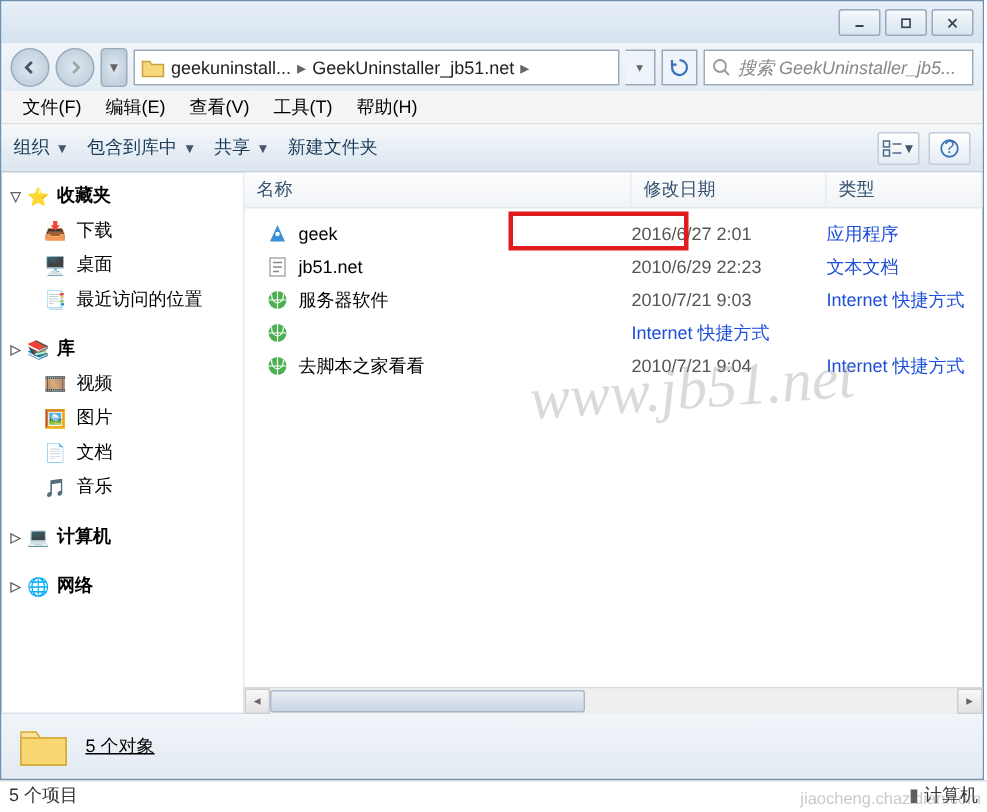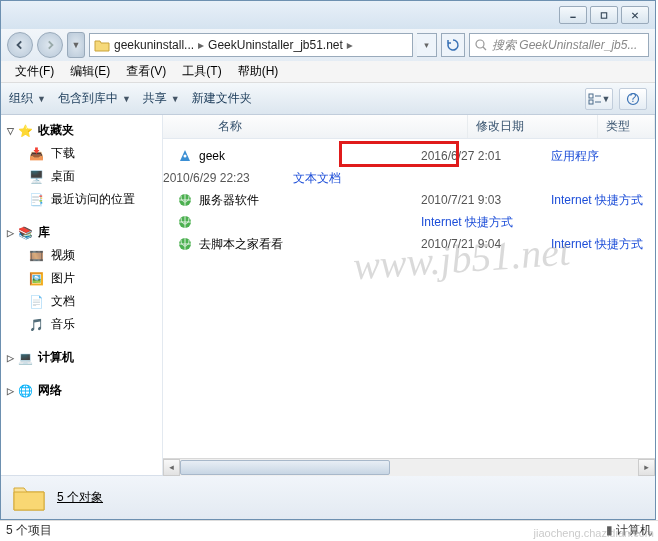--- a/index.html
+++ b/index.html
@@ -27,21 +27,21 @@
 .viewbtn { width: 28px; height: 22px; border: 1px solid #c1cddb; background: linear-gradient(#fff,#e5edf4); border-radius: 2px; display: flex; align-items: center; justify-content: center; }
 .body { display: flex; height: 360px; }
 .nav { width: 162px; border-right: 1px solid #e3e9f0; overflow-y: auto; padding: 4px 0; }
 .navgroup { margin-bottom: 10px; }
 .navhead { display: flex; align-items: center; gap: 4px; padding: 3px 6px; font-weight: bold; }
 .navitem { display: flex; align-items: center; gap: 6px; padding: 3px 4px 3px 28px; }
 .ico { width: 16px; height: 16px; display: inline-flex; align-items: center; justify-content: center; }
 .listarea { flex: 1; display: flex; flex-direction: column; position: relative; }
 .colhdr { height: 24px; background: linear-gradient(#fdfdfd,#f0f3f6); border-bottom: 1px solid #e3e9f0; display: flex; align-items: center; }
 .col { border-right: 1px solid #e8ecef; padding: 0 8px; height: 100%; display: flex; align-items: center; color: #36526e; }
-.col1 { width: 258px; margin-left: 47px; }
+.col1 { width: 258px; }
 .col2 { width: 130px; }
 .col3 { flex: 1; }
 .rows { flex: 1; padding-top: 6px; position: relative; }
 .row { display: flex; align-items: center; height: 22px; }
 .cell1 { width: 258px; padding-left: 14px; display: flex; align-items: center; gap: 6px; }
 .cell2 { width: 130px; color: #555; }
 .cell3 { flex: 1; color: #1d4ed8; white-space: nowrap; overflow: hidden; }
 .highlight { position: absolute; border: 3px solid #e01b1b; left: 176px; top: 2px; width: 120px; height: 26px; pointer-events: none; }
 .watermark { position: absolute; left: 190px; top: 120px; font-size: 40px; color: rgba(150,150,150,0.35); font-style: italic; font-family: Georgia, serif; transform: rotate(-4deg); pointer-events: none; }
 .hscroll { height: 17px; background: #f0f0f0; border-top: 1px solid #d8d8d8; display: flex; align-items: center; }
@@ -241,20 +241,31 @@
                   <path d="M8 2 L3 13 h10 z" fill="#3b8fd4"></path>
                   <circle cx="8" cy="8" r="1.5" fill="#fff"></circle>
                 </svg>
               </span>
               <span>geek</span>
             </div>
             <div class="cell2">2016/6/27 2:01</div>
             <div class="cell3">应用程序</div>
           </div>
           <div class="row">
+            <div class="cell1">
+              <span class="ico">
+                <svg width="16" height="16" viewBox="0 0 16 16">
+                  <rect x="3" y="2" width="10" height="12" fill="#fff" stroke="#aaa"></rect>
+                  <line x1="5" y1="5" x2="11" y2="5" stroke="#888"></line>
+                  <line x1="5" y1="8" x2="11" y2="8" stroke="#888"></line>
+                  <line x1="5" y1="11" x2="9" y2="11" stroke="#888"></line>
+                </svg>
+              </span>
+              <span>jb51.net</span>
+            </div>
             <div class="cell2">2010/6/29 22:23</div>
             <div class="cell3">文本文档</div>
           </div>
           <div class="row">
             <div class="cell1">
               <span class="ico">
                 <svg width="16" height="16" viewBox="0 0 16 16">
                   <circle cx="8" cy="8" r="6" fill="#4cb050"></circle>
                   <path d="M2 8h12 M8 2v12 M4 4c0 8 8 8 8 0" fill="none" stroke="#fff" stroke-width="0.8"></path>
                 </svg>

